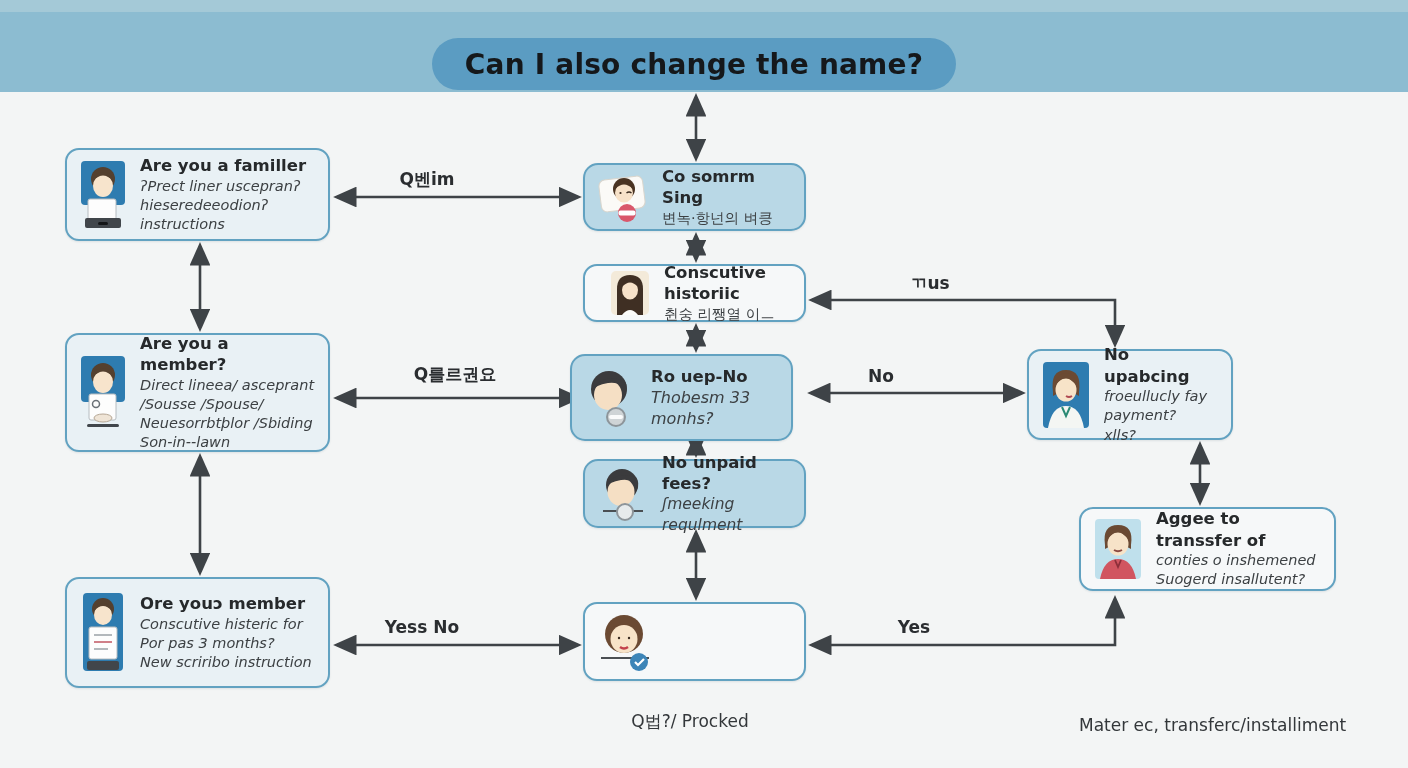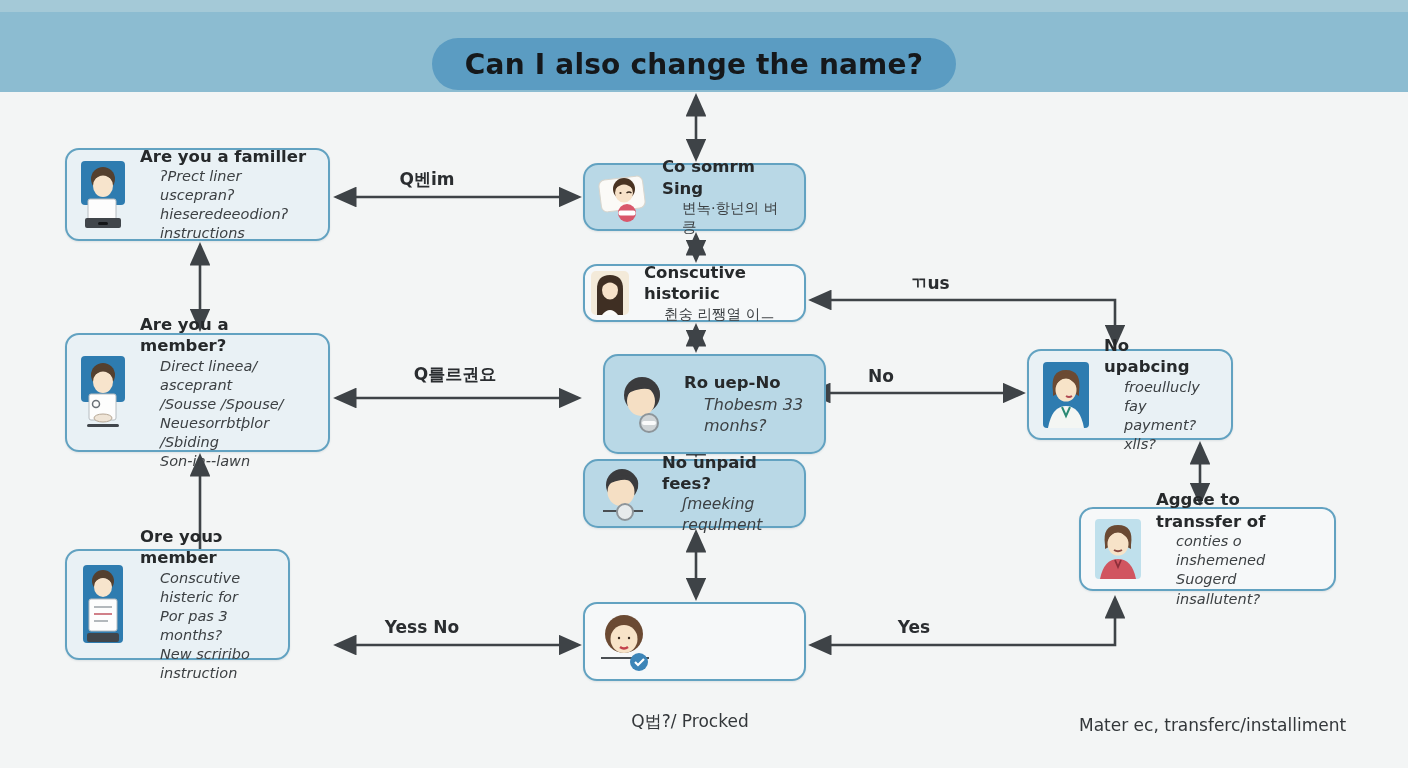--- a/index.html
+++ b/index.html
@@ -22,21 +22,21 @@
     display:flex;align-items:center;gap:13px;padding:8px 12px;
     box-shadow:0 1px 2px rgba(60,90,110,.12);
   }
   .fill-pale{background:var(--box_fill_pale,#e9f1f5);}
   .fill-blue{background:var(--box_fill_blue,#b9d8e6);border-radius:15px;}
   .fill-white{background:var(--box_fill_white,#f6f8f9);}
   .av{flex:0 0 auto;display:block;}
   .av svg{display:block;}
   .node-text{display:flex;flex-direction:column;justify-content:center;}
   .node-title{font-weight:bold;font-size:16.5px;color:var(--text_dark,#26292b);line-height:1.3;}
-  .node-line{font-style:italic;font-size:14.5px;color:var(--text_italic,#3c4043);line-height:1.32;margin-left:20px;}
+  .node-line{font-style:italic;font-size:14.5px;color:var(--text_italic,#3c4043);line-height:1.32;}
   .edge-label{
     position:absolute;z-index:3;transform:translateX(-50%);
     font-weight:600;font-size:17px;color:#2a2d30;white-space:nowrap;
   }
   .footer-text{position:absolute;z-index:3;font-size:17px;color:#33373a;white-space:nowrap;}
   .footer-center{transform:translateX(-50%);font-weight:500;}
 </style>
 </head>
 <body>
 
@@ -107,21 +107,21 @@
     </span>
     <div class="node-text">
       <div class="node-title">Are you a member?</div>
       <div class="node-line">Direct lineea/ asceprant</div>
       <div class="node-line">/Sousse /Spouse/</div>
       <div class="node-line">Neuesorrbtþlor /Sbiding</div>
       <div class="node-line">Son-in--lawn</div>
     </div>
   </div>
 
-  <div class="node fill-pale" style="left:65px;top:549px;width:225px;height:111px;">
+  <div class="node fill-pale" style="left:65px;top:577px;width:265px;height:111px;">
     <span class="av">
       <svg width="48" height="84" viewBox="0 0 48 84">
         <rect x="4" y="2" width="40" height="78" rx="4" fill="#2e7cb0"></rect>
         <circle cx="24" cy="18" r="11" fill="#54402f"></circle>
         <ellipse cx="24" cy="24" rx="9" ry="10" fill="#f7e4cc"></ellipse>
         <path d="M15 20 Q24 10 33 20 Q33 13 24 12 Q15 13 15 20 Z" fill="#54402f"></path>
         <rect x="10" y="36" width="28" height="32" rx="2" fill="#fdfdfd" stroke="#b6bcc0"></rect>
         <line x1="15" y1="44" x2="33" y2="44" stroke="#9aa1a6" stroke-width="1.5"></line>
         <line x1="15" y1="51" x2="33" y2="51" stroke="#c05560" stroke-width="1.5"></line>
         <line x1="15" y1="58" x2="29" y2="58" stroke="#9aa1a6" stroke-width="1.5"></line>
@@ -148,37 +148,37 @@
         <circle cx="30" cy="43" r="9" fill="#d9576b"></circle>
         <rect x="21.5" y="40.5" width="17" height="5" rx="2" fill="#ffffff"></rect>
       </svg>
     </span>
     <div class="node-text">
       <div class="node-title">Co somrm Sing</div>
       <div class="node-line" style="font-style:normal;">변녹·항넌의 벼킁</div>
     </div>
   </div>
 
-  <div class="node fill-white" style="left:583px;top:264px;width:223px;height:58px;padding:4px 4px;">
+  <div class="node fill-white" style="left:583px;top:264px;width:223px;height:58px;padding:4px 24px;">
     <span class="av">
       <svg width="42" height="48" viewBox="0 0 42 48">
         <rect x="2" y="2" width="38" height="44" rx="5" fill="#f3ead9"></rect>
         <path d="M8 46 L8 20 Q8 6 21 6 Q34 6 34 20 L34 46 Z" fill="#3f2f23"></path>
         <ellipse cx="21" cy="21" rx="8" ry="9.5" fill="#f7e2c9"></ellipse>
         <path d="M13 18 Q21 9 29 18 Q29 11 21 10 Q13 11 13 18 Z" fill="#3f2f23"></path>
         <path d="M13 46 Q21 36 29 46 Z" fill="#fbfbf9"></path>
       </svg>
     </span>
     <div class="node-text">
       <div class="node-title">Conscutive historiic</div>
       <div class="node-line" style="font-style:normal;">췬숭 리쨍열 이ㅡ</div>
     </div>
   </div>
 
-  <div class="node fill-blue" style="left:603px;top:354px;width:223px;height:100px;">
+  <div class="node fill-blue" style="left:570px;top:354px;width:223px;height:87px;">
     <span class="av">
       <svg width="54" height="62" viewBox="0 0 54 62">
         <circle cx="25" cy="22" r="18" fill="#3b3b3d"></circle>
         <ellipse cx="24" cy="28" rx="14" ry="15" fill="#f5dfc4"></ellipse>
         <path d="M9 24 Q14 7 40 13 Q45 20 41 28 Q40 14 24 16 Q11 18 9 24 Z" fill="#3b3b3d"></path>
         <circle cx="32" cy="50" r="9" fill="#cfd4d6" stroke="#8d959a" stroke-width="2"></circle>
         <rect x="25" y="48" width="14" height="4" rx="2" fill="#fafbfb"></rect>
       </svg>
     </span>
     <div class="node-text">

